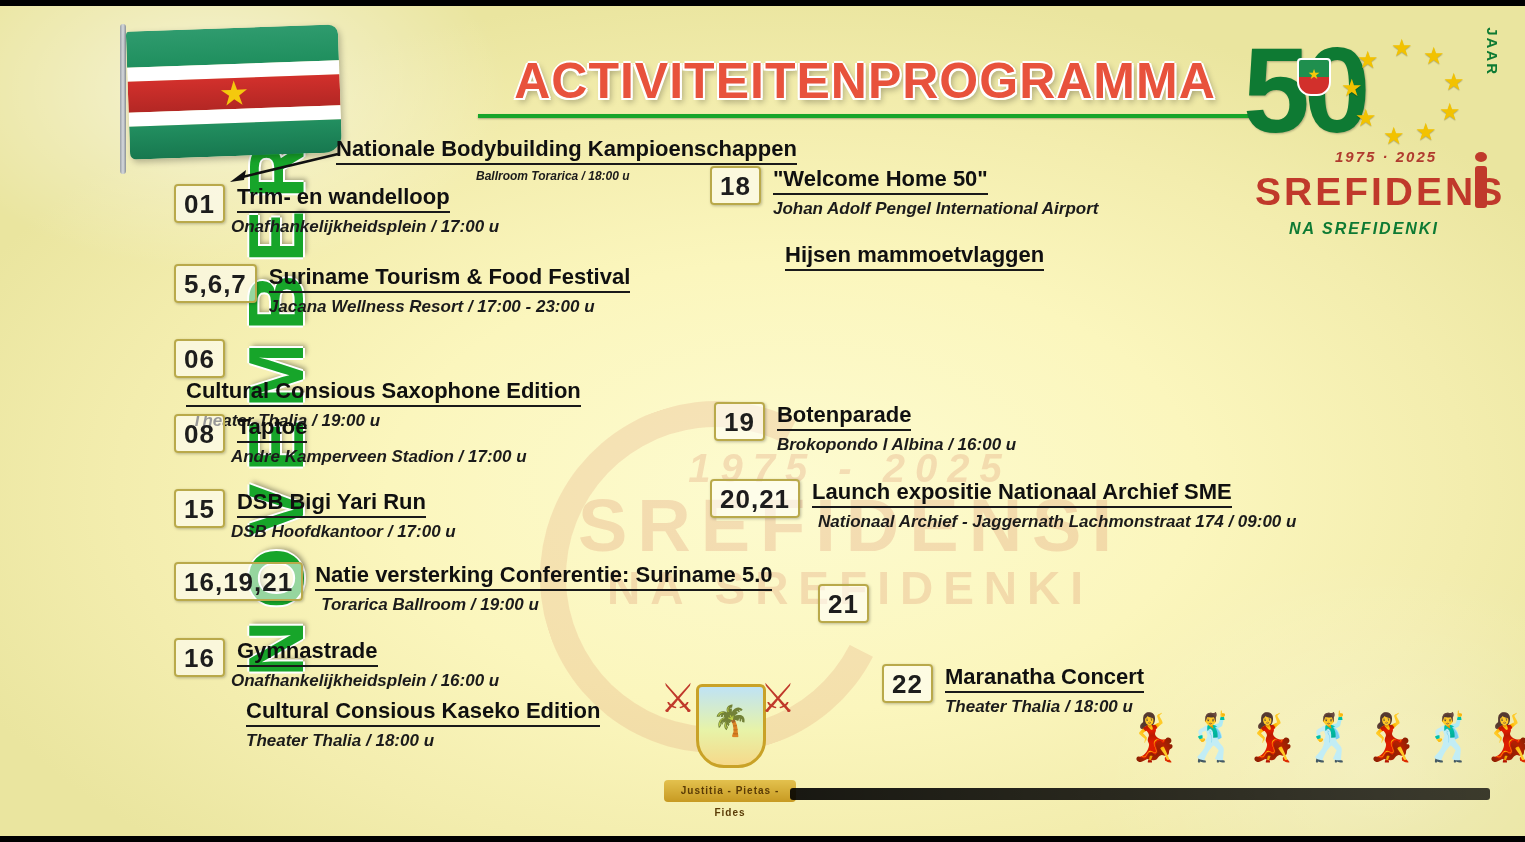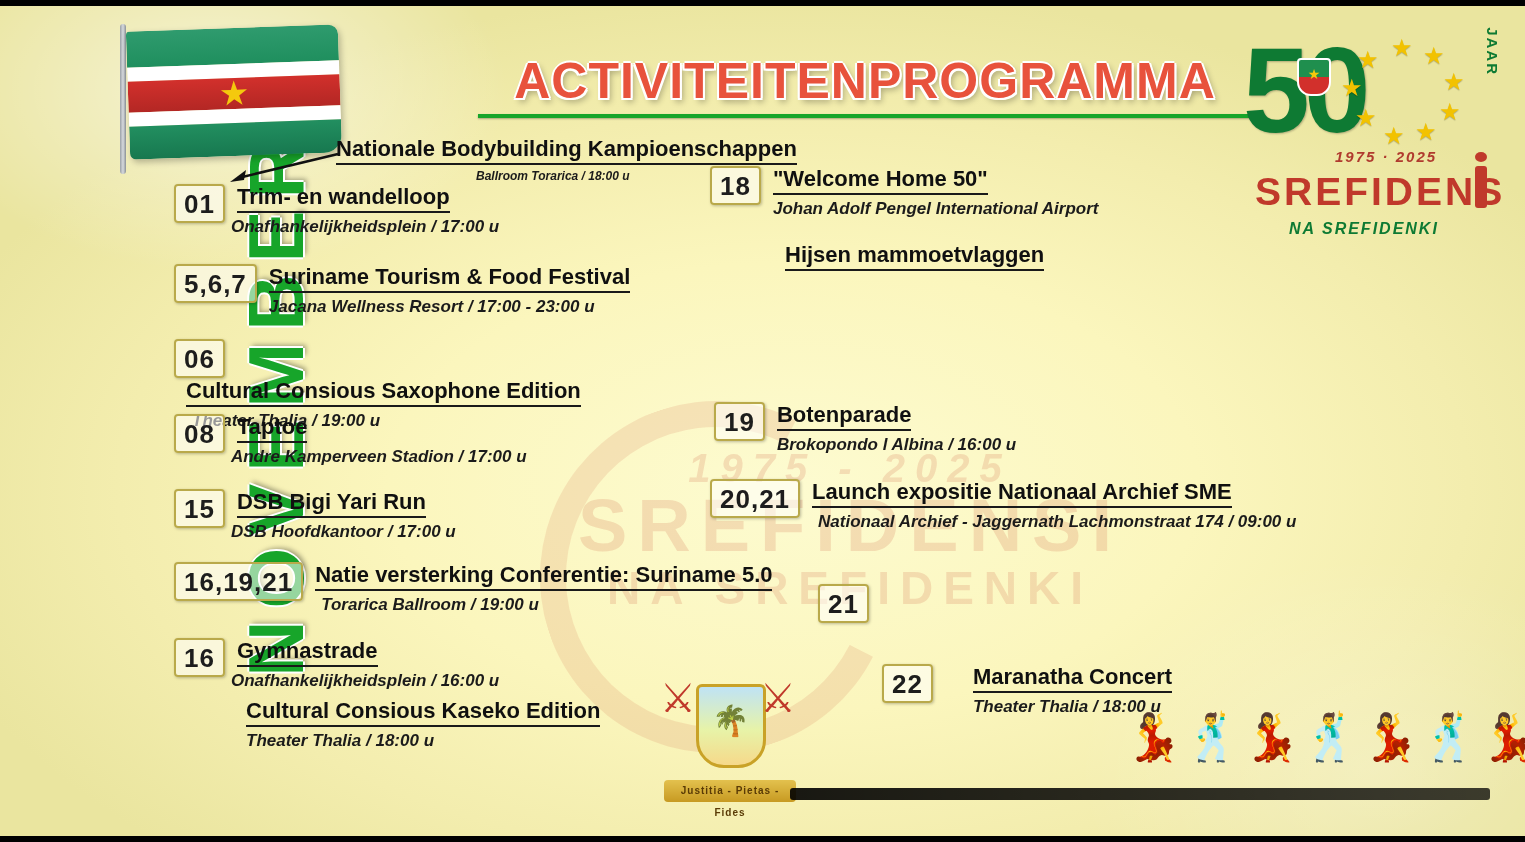--- a/index.html
+++ b/index.html
@@ -517,21 +517,21 @@
       <div class="etext">
         <div class="ename">Launch expositie Nationaal Archief SME</div>
         <div class="eloc" style="margin-left:6px;">Nationaal Archief - Jaggernath Lachmonstraat 174 / 09:00 u</div>
       </div>
     </div>
 
     <div class="event" style="left: 118px; top: 418px;">
       <div class="daybox">21</div>
     </div>
 
-    <div class="event" style="left: 182px; top: 498px; gap: 28px;">
+    <div class="event" style="left: 182px; top: 498px;">
       <div class="daybox">22</div>
       <div class="etext">
         <div class="ename">Maranatha Concert</div>
         <div class="eloc">Theater Thalia / 18:00 u</div>
       </div>
     </div>
 
   </div>
 
   <div class="coa">

